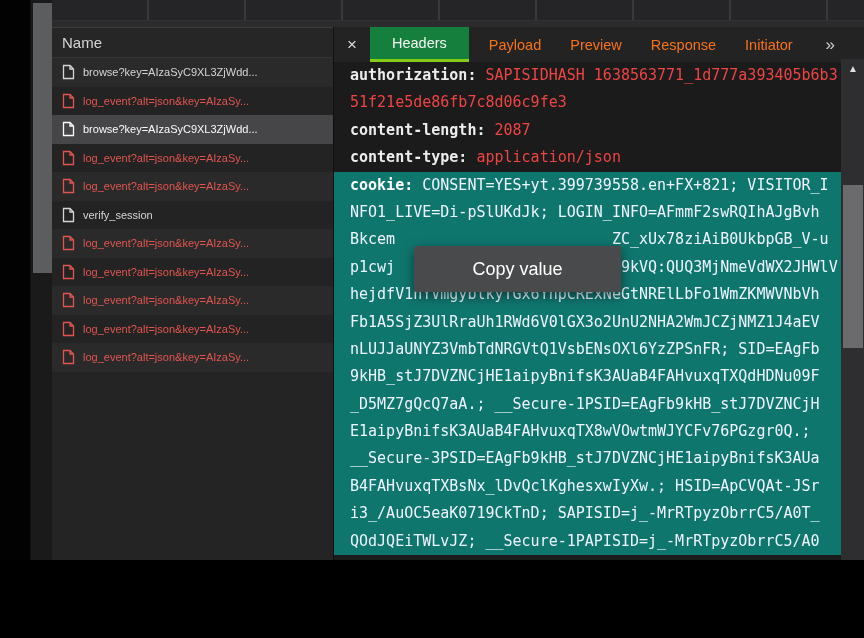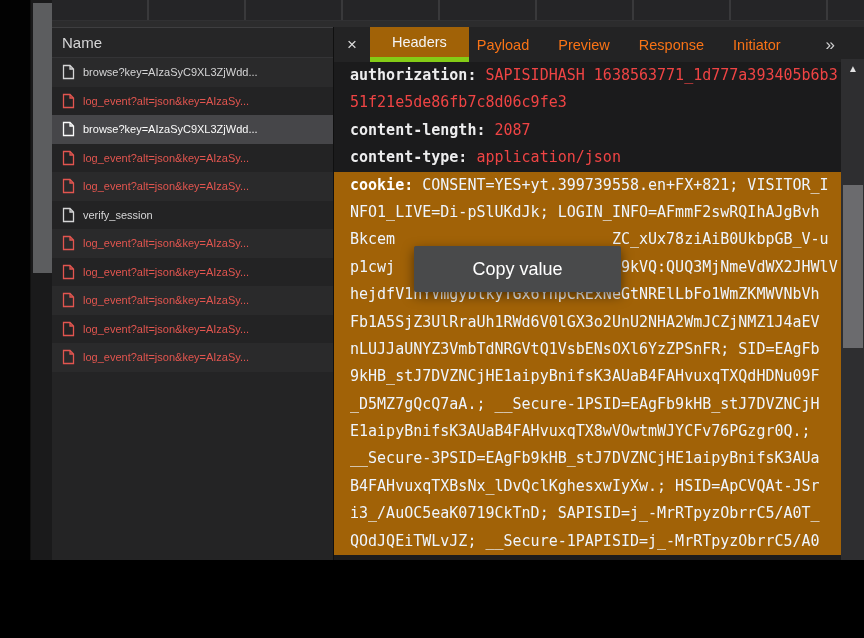--- a/index.html
+++ b/index.html
@@ -28,28 +28,28 @@
   .ficon{margin-left:10px;margin-right:8px;flex:none;display:flex;}
   .row-label{overflow:hidden;}
   .net-status{position:absolute;left:0;right:0;bottom:0;height:41px;background:#323234;border-top:1px solid #47474a;box-sizing:border-box;
               display:flex;align-items:center;gap:9px;padding-left:5px;font-size:14.5px;color:#d8d8d9;white-space:nowrap;overflow:hidden;justify-content:flex-end;}
 
   
   .detail-panel{position:absolute;left:333px;top:27px;width:531px;height:611px;background:#1b1b1c;border-left:1px solid #101010;box-sizing:content-box;overflow:hidden;}
   .tabbar{position:absolute;top:0;left:0;right:0;height:35px;background:#232324;display:flex;align-items:stretch;}
   .close-btn{width:36px;display:flex;align-items:center;justify-content:center;color:#dadada;font-size:17px;cursor:default;}
   .tab{display:flex;align-items:center;font-size:14.5px;color:#f97316;margin-right:29px;}
-  .tab.active{background:#a16207;border-bottom:5px solid #84cc16;color:#f4f4f5;padding:0 22px;margin-right:8px;box-sizing:border-box;}
+  .tab.active{background:#15803d;border-bottom:3px solid #84cc16;color:#f4f4f5;padding:0 22px;margin-right:20px;box-sizing:border-box;}
   .more-tabs{position:absolute;right:30px;top:0;height:35px;display:flex;align-items:center;color:#cfcfd0;font-size:17px;}
 
   .hcontent{position:absolute;left:0;top:35px;width:507px;font-family:"DejaVu Sans Mono",monospace;font-size:15px;}
   .hline{line-height:27.4px;height:27.4px;padding-left:16px;white-space:pre;overflow:hidden;}
   .hname{font-weight:bold;color:#ededee;}
   .hval{color:#ef4444;}
-  .hline.sel{background:#a16207;}
+  .hline.sel{background:#0f766e;}
   .hline.sel .hname{color:#ffffff;}
   .hline.sel .hval{color:#eef5fe;}
 
   
   .vscroll{position:absolute;right:0;top:32px;width:24px;height:555px;background:#2e2e30;}
   .v-up{position:absolute;top:4px;left:0;right:0;text-align:center;color:#e2e2e3;font-size:10px;line-height:12px;}
   .v-thumb{position:absolute;left:2px;right:2px;top:126px;height:163px;background:#6b6b6e;}
   .v-down{position:absolute;bottom:4px;left:0;right:0;text-align:center;color:#e2e2e3;font-size:10px;line-height:12px;}
   .hscroll{position:absolute;left:0;bottom:4px;height:25px;width:507px;background:#323234;}
   .h-left{position:absolute;left:4px;top:0;height:100%;display:flex;align-items:center;color:#8e8e90;font-size:11px;}

